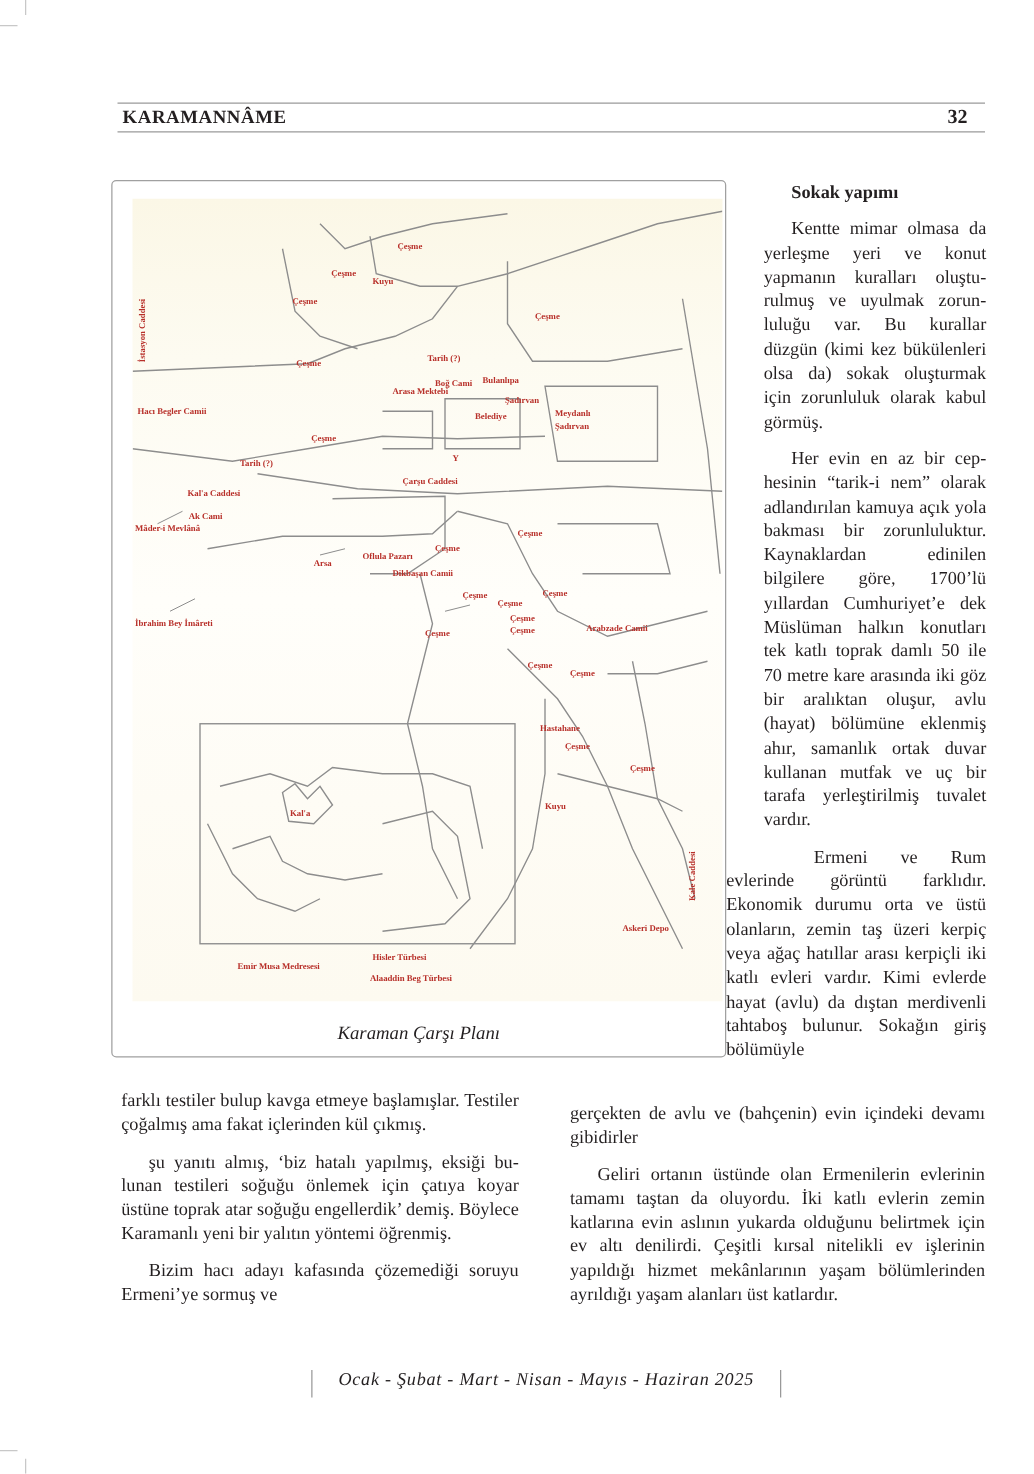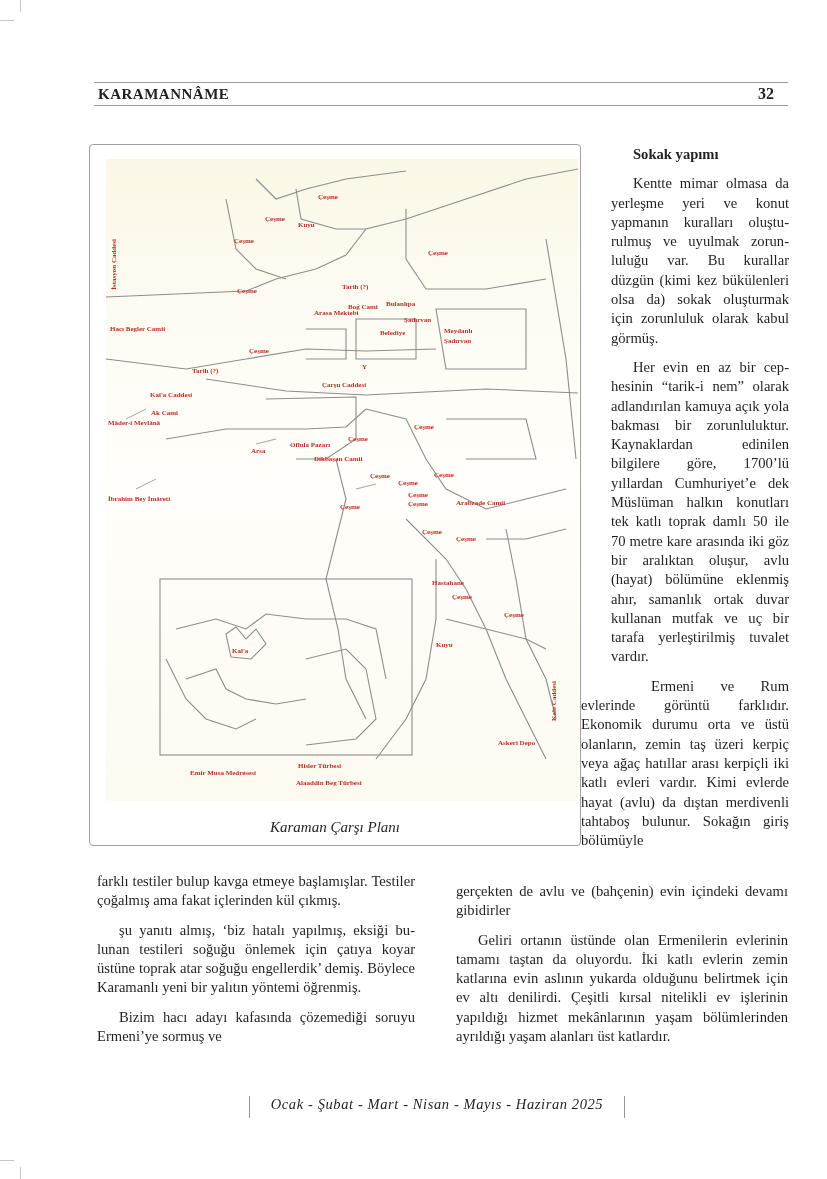--- a/index.html
+++ b/index.html
@@ -117,21 +117,21 @@
         <span class="lbl" style="left: 242px; top: 276px;">Çeşme</span>
         <span class="lbl" style="left: 145px; top: 288px;">Arsa</span>
         <span class="lbl" style="left: 208px; top: 296px;">Dikbaşan Camii</span>
         <span class="lbl" style="left: 264px; top: 313px;">Çeşme</span>
         <span class="lbl" style="left: 328px; top: 312px;">Çeşme</span>
         <span class="lbl" style="left: 292px; top: 320px;">Çeşme</span>
         <span class="lbl" style="left: 2px; top: 336px;">İbrahim Bey İmâreti</span>
         <span class="lbl" style="left: 234px; top: 344px;">Çeşme</span>
         <span class="lbl" style="left: 302px; top: 332px;">Çeşme</span>
         <span class="lbl" style="left: 302px; top: 341px;">Çeşme</span>
-        <span class="lbl" style="left: 350px; top: 340px;">Arabzade Camii</span>
+        <span class="lbl" style="left: 363px; top: 340px;">Arabzade Camii</span>
         <span class="lbl" style="left: 316px; top: 369px;">Çeşme</span>
         <span class="lbl" style="left: 350px; top: 376px;">Çeşme</span>
         <span class="lbl" style="left: 326px; top: 420px;">Hastahane</span>
         <span class="lbl" style="left: 346px; top: 434px;">Çeşme</span>
         <span class="lbl" style="left: 398px; top: 452px;">Çeşme</span>
         <span class="lbl" style="left: 330px; top: 482px;">Kuyu</span>
         <span class="lbl" style="left: 126px; top: 488px;">Kal'a</span>
         <span class="lbl" style="left: 392px; top: 580px;">Askeri Depo</span>
         <span class="lbl" style="left: 84px; top: 610px;">Emir Musa Medresesi</span>
         <span class="lbl" style="left: 192px; top: 603px; text-align: center;">Hisler Türbesi</span>

